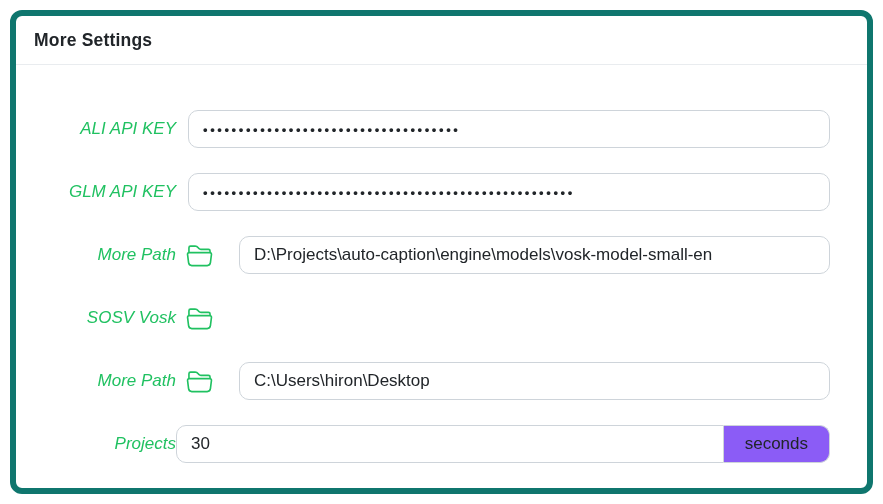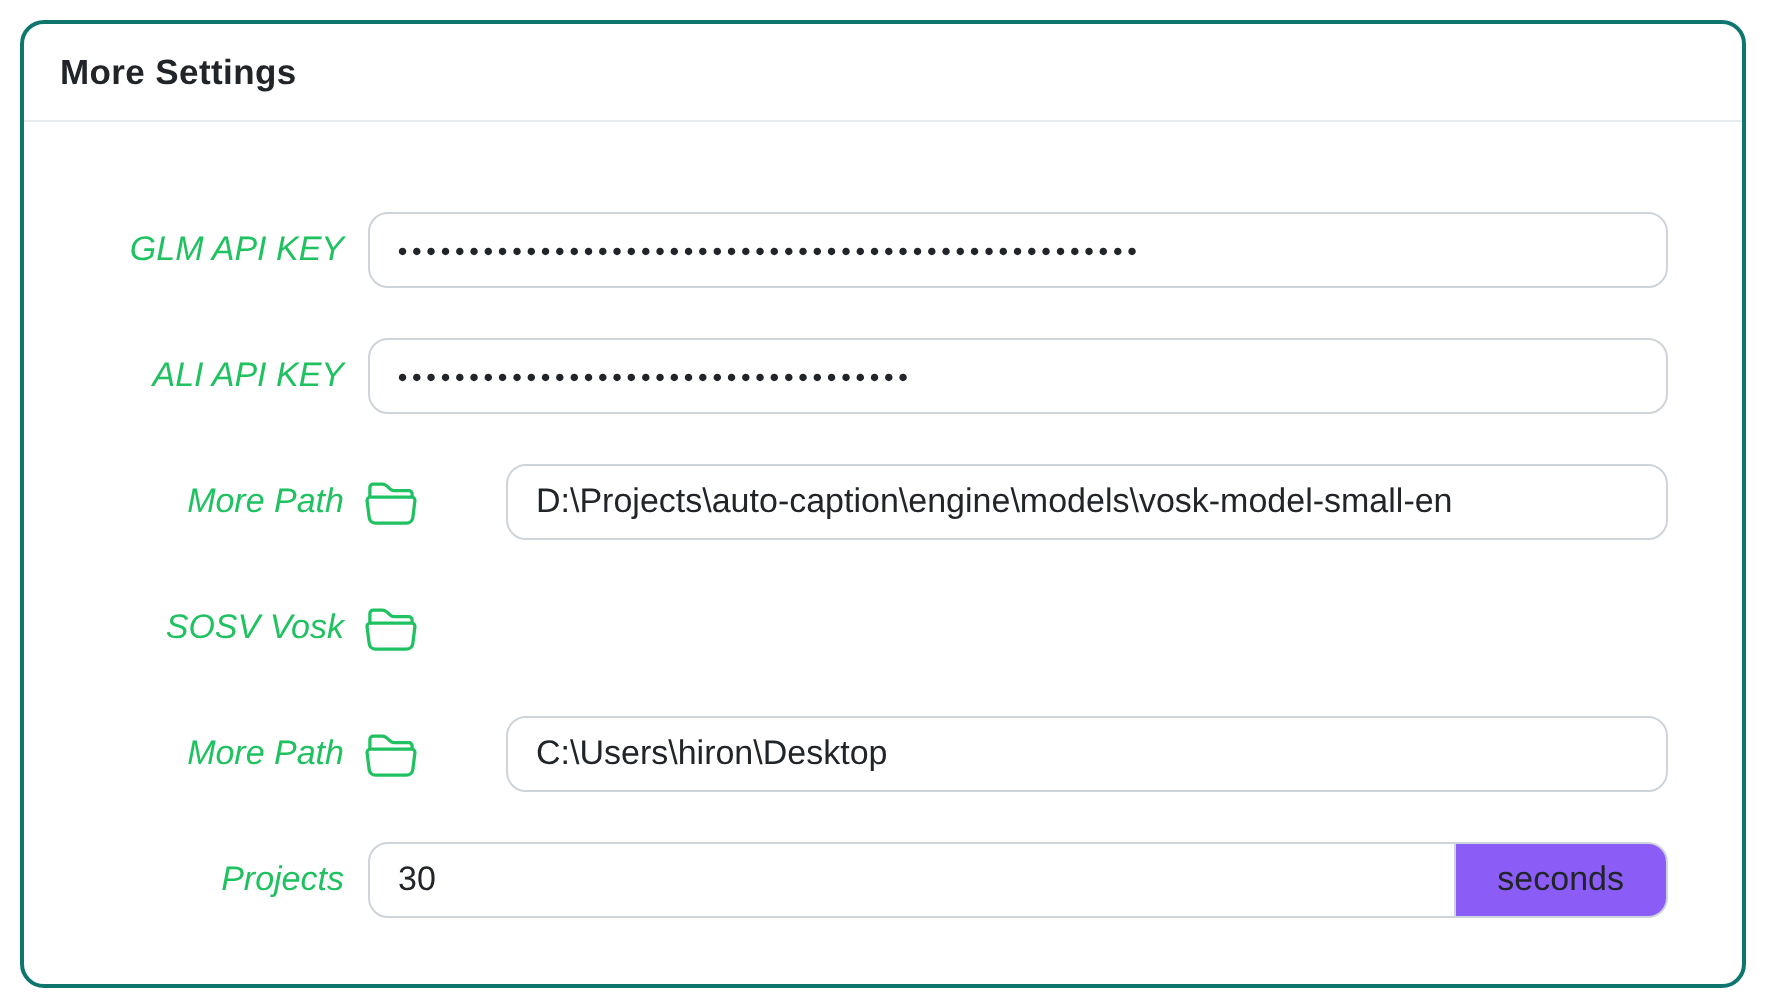--- a/index.html
+++ b/index.html
@@ -10,21 +10,21 @@
     background: #ffffff;
     font-family: "Liberation Sans", sans-serif;
     overflow: hidden;
   }
   .card {
     box-sizing: border-box;
     margin: 10px;
     width: 863px;
     height: 484px;
     background: #ffffff;
-    border: 2px solid #0f766e;
+    border: 6px solid #0f766e;
     border-radius: 12px;
     overflow: hidden;
   }
   .card-header {
     height: 48px;
     display: flex;
     align-items: center;
     padding: 0 18px;
     border-bottom: 1px solid #e9ecef;
   }
@@ -64,21 +64,21 @@
     justify-content: center;
     cursor: pointer;
   }
   .folder-btn svg { display: block; }
   .field {
     flex: 1;
     margin-left: 12px;
     display: flex;
   }
   .form-row.has-icon .field {
-    margin-left: 43px;
+    margin-left: 25px;
   }
   input.ctl {
     flex: 1;
     width: 100%;
     height: 38px;
     box-sizing: border-box;
     border: 1px solid #ced4da;
     border-radius: 10px;
     padding: 0 14px;
     font-family: "Liberation Sans", sans-serif;
@@ -89,21 +89,20 @@
     min-width: 0;
   }
   input.masked {
     font-size: 13px;
     font-weight: 700;
     letter-spacing: 2.6px;
     color: #212529;
   }
   .input-group {
     flex: 1;
-    margin-left: 12px;
     display: flex;
     align-items: center;
   }
   .input-group input.ctl {
     border-radius: 10px 0 0 10px;
   }
   .addon {
     display: flex;
     align-items: center;
     justify-content: center;
@@ -122,30 +121,30 @@
 </head>
 <body>
 
 <div class="card">
   <div class="card-header">
     <span class="card-title">More Settings</span>
   </div>
   <div class="card-body">
 
     <div class="form-row">
-      <label class="lbl">GLM API KEY</label>
+      <label class="lbl">ALI API KEY</label>
       <div class="field">
-        <input class="ctl masked" type="text" value="••••••••••••••••••••••••••••••••••••••••••••••••••••" style="">
+        <input class="ctl masked" type="text" value="••••••••••••••••••••••••••••••••••••" style="">
       </div>
     </div>
 
     <div class="form-row">
-      <label class="lbl">ALI API KEY</label>
+      <label class="lbl">GLM API KEY</label>
       <div class="field">
-        <input class="ctl masked" type="text" value="••••••••••••••••••••••••••••••••••••" style="">
+        <input class="ctl masked" type="text" value="••••••••••••••••••••••••••••••••••••••••••••••••••••" style="">
       </div>
     </div>
 
     <div class="form-row has-icon">
       <label class="lbl">More Path</label>
       <button class="folder-btn">
         <svg width="29" height="26" viewBox="0 0 16 16" fill="#20c161" xmlns="http://www.w3.org/2000/svg">
           <path d="M1 3.5A1.5 1.5 0 0 1 2.5 2h2.764c.958 0 1.76.56 2.311 1.184C7.985 3.648 8.48 4 9 4h4.5A1.5 1.5 0 0 1 15 5.5v.64c.57.265.94.876.856 1.546l-.64 5.124A2.5 2.5 0 0 1 12.733 15H3.266a2.5 2.5 0 0 1-2.481-2.19l-.64-5.124A1.5 1.5 0 0 1 1 6.14zM2 6h12v-.5a.5.5 0 0 0-.5-.5H9c-.964 0-1.71-.629-2.174-1.154C6.374 3.334 5.82 3 5.264 3H2.5a.5.5 0 0 0-.5.5zm-.367 1a.5.5 0 0 0-.496.562l.64 5.124A1.5 1.5 0 0 0 3.266 14h9.468a1.5 1.5 0 0 0 1.489-1.314l.64-5.124A.5.5 0 0 0 14.367 7z"></path>
         </svg>
       </button>

